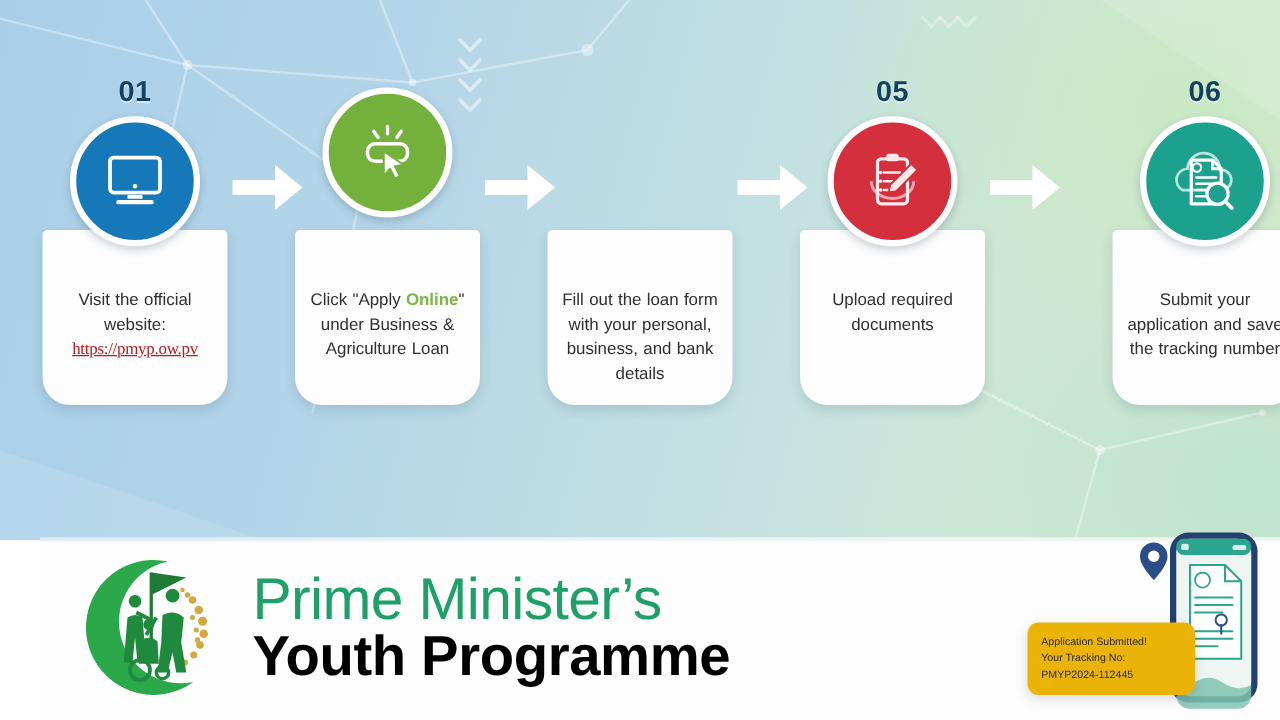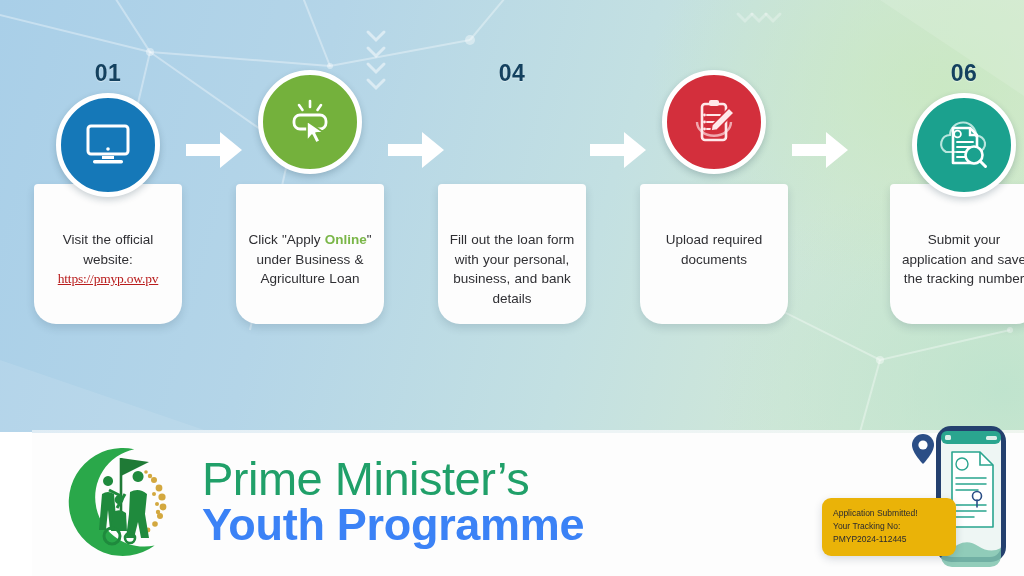--- a/index.html
+++ b/index.html
@@ -78,21 +78,21 @@
     opacity:.65;
   }
   #brand { position:absolute; left:30px; top:12px; display:flex; align-items:center; }
   #brand-logo { width:122px; height:120px; flex:none; }
   #brand-text { margin-left:18px; }
   .brand-line1 {
     font-size:47px; color:#20a069; letter-spacing:-.5px; line-height:1.02;
     font-weight:400;
   }
   .brand-line2 {
-    font-size:45px; color:#3b82f6; letter-spacing:-.3px; line-height:1.08;
+    font-size:45px; color:#000000; letter-spacing:-.3px; line-height:1.08;
     font-weight:bold; margin-top:-2px;
   }
   #phone-mock { position:absolute; right:44px; top:-28px; width:180px; height:175px; }
   #toast {
     position:absolute; right:100px; top:68px;
     width:134px; background:#eab308;
     border-radius:9px;
     box-shadow:0 3px 9px rgba(30,50,80,.17);
     padding:9px 9px 9px 11px;
     z-index:6;
@@ -187,27 +187,27 @@
         </div>
       </div>
       <div class="card">
         <p>
           <span>Click "Apply </span><span class="accent">Online</span><span>" under Business &amp; Agriculture Loan</span>
         </p>
       </div>
     </div>
 
     <div class="step" style="left:432px">
-      <div class="step-num">04</div>
       <div class="card">
         <p>Fill out the loan form with your personal, business, and bank details</p>
       </div>
     </div>
 
     <div class="step" style="left:634px">
+      <div class="step-num">05</div>
       <div class="circle-wrap">
         <div class="circle" style="background:#d32f3c">
           <span>
             <svg width="54" height="52" viewBox="0 0 54 52">
               <path d="M10 26 a16 13 0 0 0 34 0" fill="none" stroke="#f7c6ca" stroke-width="2.4" opacity=".8"></path>
               <rect x="15" y="8" width="24" height="36" rx="3" fill="none" stroke="#ffe9ea" stroke-width="2.6"></rect>
               <rect x="22" y="4" width="10" height="6" rx="2" fill="#ffe9ea"></rect>
               <g stroke="#ffe9ea" stroke-width="2" stroke-linecap="round">
                 <path d="M20 19 h13"></path>
                   <path d="M20 26 h13"></path>

